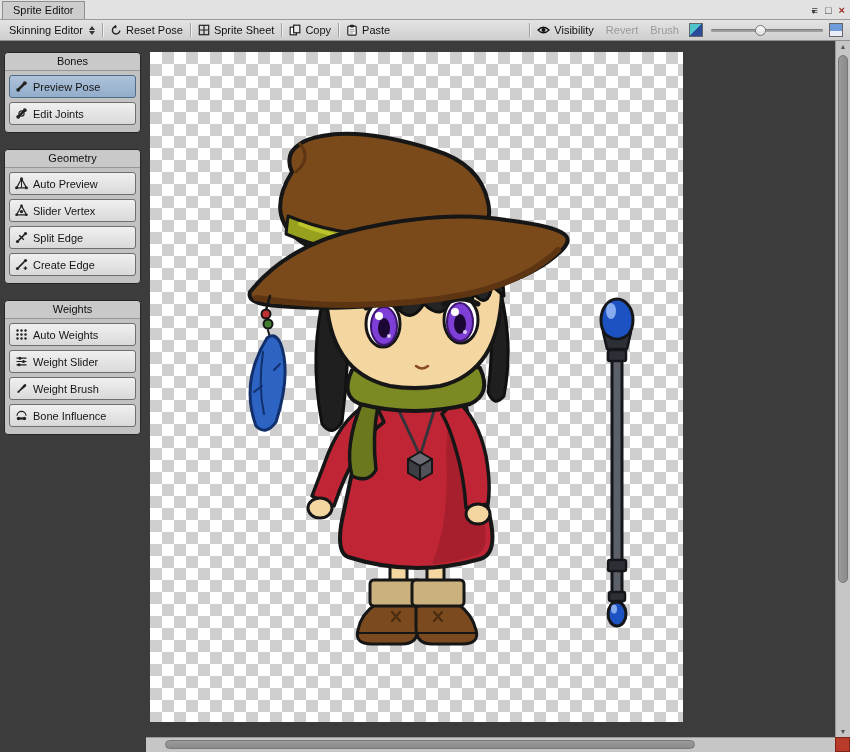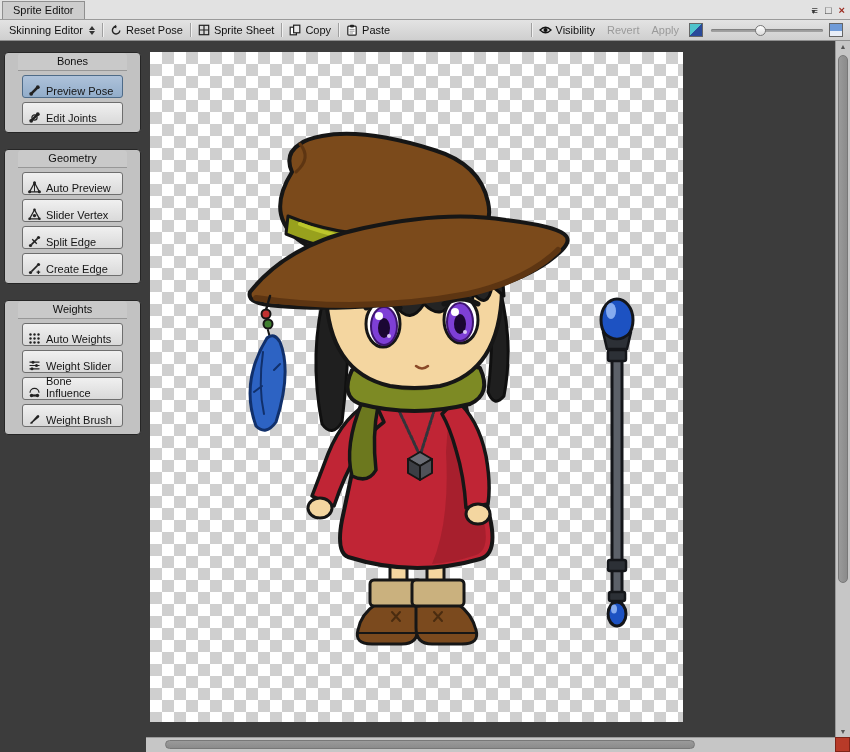--- a/index.html
+++ b/index.html
@@ -38,25 +38,25 @@
     background:linear-gradient(180deg,#6f9bd8 0 55%,#e8eef8 55% 100%); }
   .slider { position:relative; width:112px; height:15px; margin:0 4px; }
   .slider-track { position:absolute; left:0; right:0; top:6px; height:3px;
     background:#a0a0a0; border-radius:2px; box-shadow:inset 0 1px 1px #7d7d7d; }
   .slider-thumb { position:absolute; top:2px; left:44px; width:11px; height:11px;
     border-radius:50%; background:linear-gradient(#ffffff,#dcdcdc); border:1px solid #777; box-sizing:border-box; }
   
   .sidebar { position:absolute; left:0; top:41px; width:146px; bottom:15px;
     padding:11px 5px 0 4px; box-sizing:border-box; }
   .panel { background:#c2c2c2; border:1px solid #262626; border-radius:4px;
-    margin-bottom:16px; padding:0 16px 3px; }
+    margin-bottom:16px; padding:0 3px 3px; }
   .panel-h { text-align:center; height:17px; line-height:17px; color:#0e0e0e;
     border-bottom:1px solid #979797; margin:0 -3px 2px; background:#c9c9c9;
     border-radius:4px 4px 0 0; }
-  .tool-btn { display:flex; align-items:flex-end; gap:5px; height:21px; margin:4px 1px;
+  .tool-btn { display:flex; align-items:center; gap:5px; height:21px; margin:4px 1px;
     padding:0 5px; background:linear-gradient(#f0f0f0,#d9d9d9);
     border:1px solid #6e6e6e; border-radius:3px; color:#141414; cursor:pointer; }
   .tool-btn.selected { background:linear-gradient(#aec2da,#92adca); border-color:#4e6b88; }
   .bicon { width:13px; height:13px; flex:0 0 13px; display:inline-flex; }
   .bicon svg, .ticon svg { display:block; }
   .ticon { display:inline-flex; }
   
   .canvas { position:absolute; left:150px; top:52px; width:533px; height:670px;
     background-color:#ffffff;
     background-image:
@@ -149,21 +149,21 @@
           <path d="M1 5 Q6.5 -0.5 12 5 Q6.5 10.5 1 5 Z" fill="none" stroke="#111" stroke-width="1.3"></path>
           <circle cx="6.5" cy="5" r="2" fill="#111"></circle>
         </svg>
       </span>
     <span>Visibility</span>
   </div>
   <div class="titem disabled">
     <span>Revert</span>
   </div>
   <div class="titem disabled">
-    <span>Apply</span>
+    <span>Brush</span>
   </div>
   <span class="swatch"></span>
   <div class="slider">
     <div class="slider-track"></div>
     <div class="slider-thumb"></div>
   </div>
   <span class="swatch2"></span>
 </div>
 
 <div class="sidebar">
@@ -274,35 +274,35 @@
               <circle cx="8.5" cy="6.5" r="1.5"></circle>
               <circle cx="4" cy="9.8" r="1.5"></circle>
             </g>
           </svg>
         </span>
       <span>Weight Slider</span>
     </div>
     <div class="tool-btn">
       <span class="bicon">
           <svg width="13" height="13" viewBox="0 0 13 13">
+            <path d="M2.2 10.8 Q2 8.8 4 8.2 L9 2.4 Q10.2 1.4 11 2.4 Q11.8 3.4 10.8 4.4 L5 9.2 Q5 11.2 2.2 10.8 Z" fill="#222"></path>
+          </svg>
+        </span>
+      <span>Weight Brush</span>
+    </div>
+    <div class="tool-btn">
+      <span class="bicon">
+          <svg width="13" height="13" viewBox="0 0 13 13">
             <path d="M2 6.8 a4.5 4.5 0 0 1 9 0" fill="none" stroke="#222" stroke-width="1.2"></path>
             <circle cx="3.5" cy="9.5" r="1.7" fill="#222"></circle>
             <circle cx="9.5" cy="9.5" r="1.7" fill="#222"></circle>
             <path d="M3.8 9.5 h5.4" stroke="#222" stroke-width="2.2"></path>
           </svg>
         </span>
       <span>Bone Influence</span>
-    </div>
-    <div class="tool-btn">
-      <span class="bicon">
-          <svg width="13" height="13" viewBox="0 0 13 13">
-            <path d="M2.2 10.8 Q2 8.8 4 8.2 L9 2.4 Q10.2 1.4 11 2.4 Q11.8 3.4 10.8 4.4 L5 9.2 Q5 11.2 2.2 10.8 Z" fill="#222"></path>
-          </svg>
-        </span>
-      <span>Weight Brush</span>
     </div>
   </div>
 </div>
 
 <div class="canvas">
   <svg class="sprite" viewBox="0 0 533 670" stroke-linejoin="round" stroke-linecap="round">
 
     <g>
       <rect x="462" y="292" width="10" height="260" rx="3" fill="#5c6169" stroke="#14161a" stroke-width="3"></rect>
       <rect x="458" y="298" width="18" height="11" rx="2" fill="#2c3036" stroke="#14161a" stroke-width="2.5"></rect>

